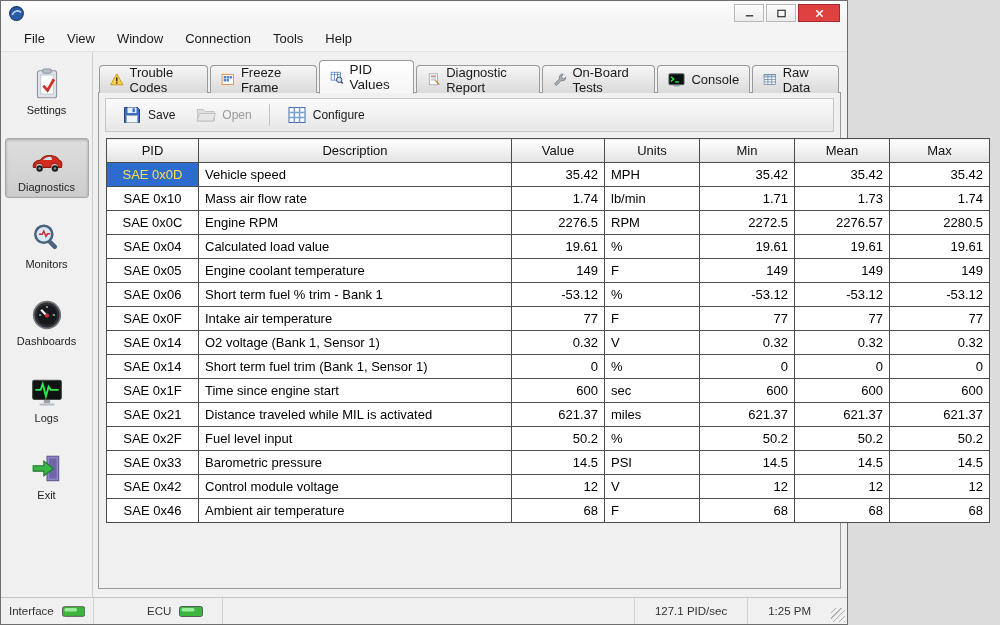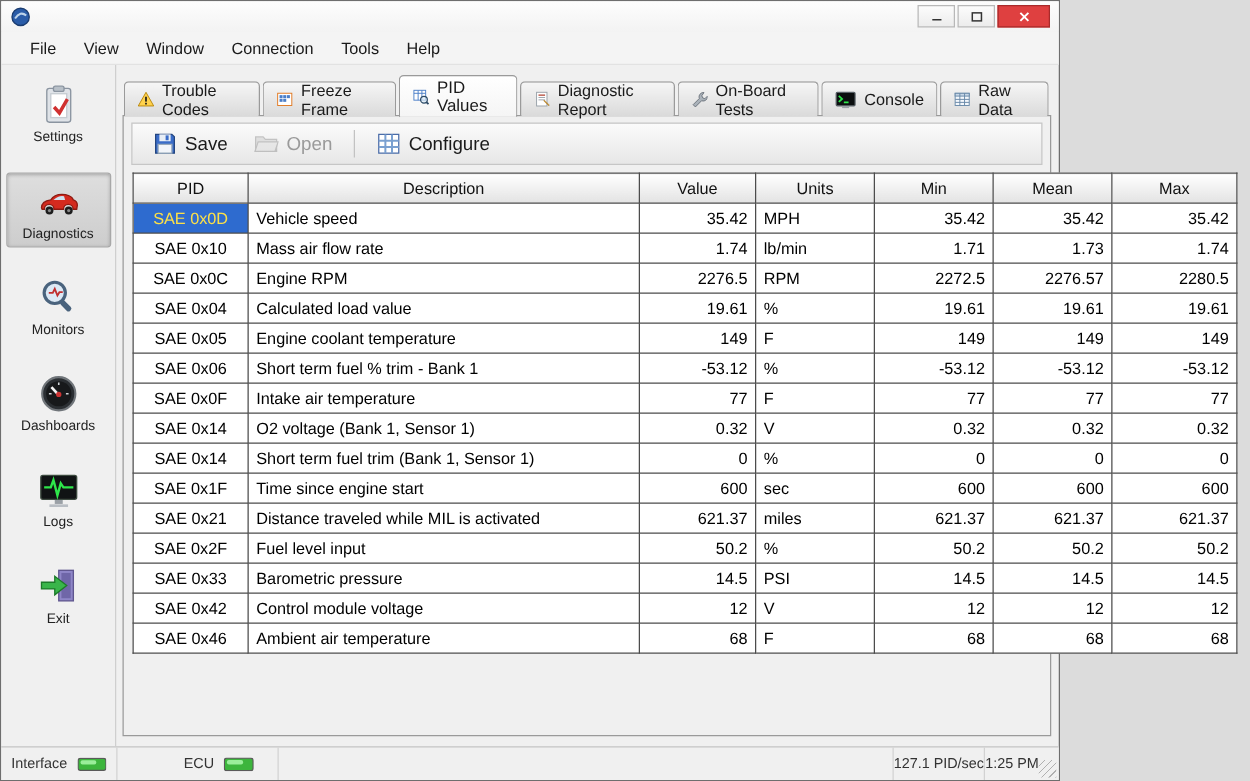--- a/index.html
+++ b/index.html
@@ -49,21 +49,21 @@
                 border-bottom:1px solid #f0f0f0; font-size:13.5px; }
   .tab-icon { width:17px; height:17px; display:inline-flex; }
   .tab-icon svg { width:100%; height:100%; }
 
   .panel { flex:1; border:1px solid #9a9a9a; background:#f0f0f0; margin-top:-1px; position:relative;
            z-index:1; display:flex; flex-direction:column; padding:5px 6px; min-height:0; }
 
   
   .toolbar { height:34px; flex:0 0 auto; border:1px solid #c6c6c6; background:linear-gradient(#fbfbfb,#e7e7e7);
              display:flex; align-items:center; padding:0 7px; gap:3px; margin-bottom:6px; }
-  .tool-btn { display:flex; align-items:center; gap:6px; padding:4px 9px; font-size:15px; color:#1a1a1a;
+  .tool-btn { display:flex; align-items:center; gap:6px; padding:4px 9px; font-size:12px; color:#1a1a1a;
               border-radius:3px; }
   .tool-btn.disabled { color:#9a9a9a; }
   .tool-btn.disabled .tool-icon { opacity:.45; filter:grayscale(1); }
   .tool-icon { width:20px; height:20px; display:inline-flex; }
   .tool-icon svg { width:100%; height:100%; }
   .tool-sep { width:1px; height:22px; background:#c2c2c2; margin:0 5px; }
 
   
   .table-wrap { flex:1; min-height:0; padding:0 1px; }
   table.grid { border-collapse:collapse; table-layout:fixed; width:883px; background:#fff; font-size:13px; }
@@ -75,21 +75,21 @@
   .grid td.r { text-align:right; }
   .grid td.selected { background:var(--selection,#2e6bcf); color:#fde047; }
 
   
   .statusbar { height:27px; flex:0 0 auto; background:#f0f0f0; border-top:1px solid #c4c4c4;
                display:flex; align-items:stretch; font-size:11.5px; color:#333; }
   .status-seg { display:flex; align-items:center; gap:8px; padding:0 8px; border-right:1px solid #d2d2d2; }
   .status-seg:nth-child(1) { width:93px; }
   .status-seg:nth-child(2) { width:84px;margin-left:45px; }
   .status-fill { flex:1; }
-  .status-seg-right { display:flex; align-items:center; padding:0 0; border-left:1px solid #d2d2d2; }
+  .status-seg-right { display:flex; align-items:center; padding:0 20px; border-left:1px solid #d2d2d2; }
   .led { width:24px; height:11px; display:inline-flex; }
   .led svg { width:100%; height:100%; }
   .resize-grip { width:14px; align-self:flex-end; height:14px; margin:0 2px 2px 0;
     background:repeating-linear-gradient(135deg, transparent 0 3px, #b0b0b0 3px 4px); }
 </style>
 </head>
 <body>
 
 <div class="window">
 

